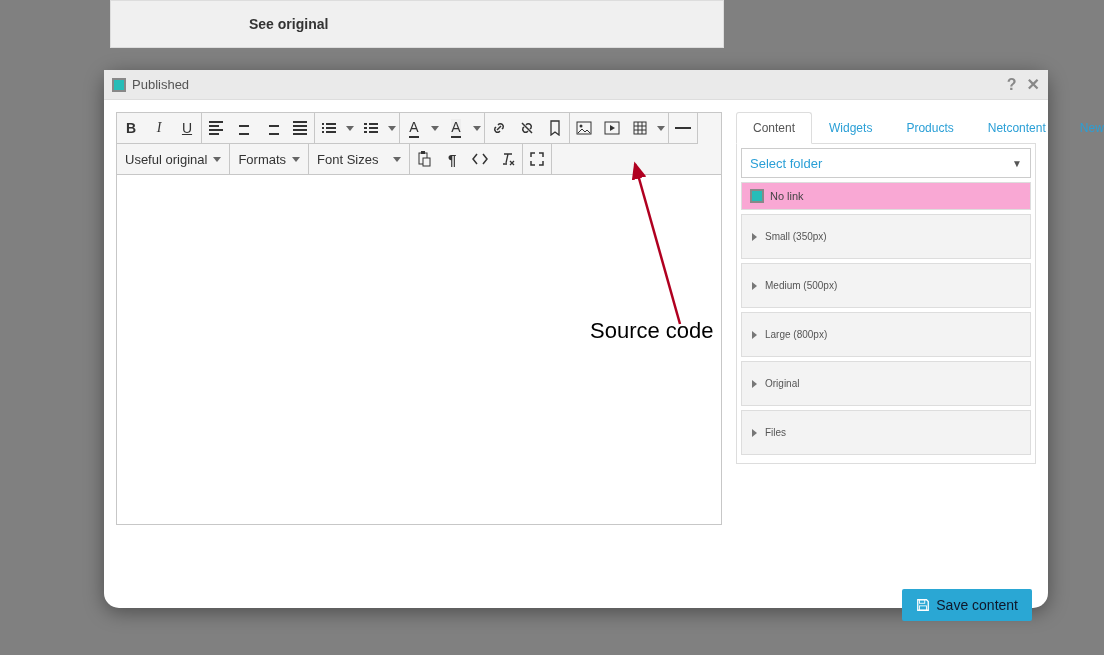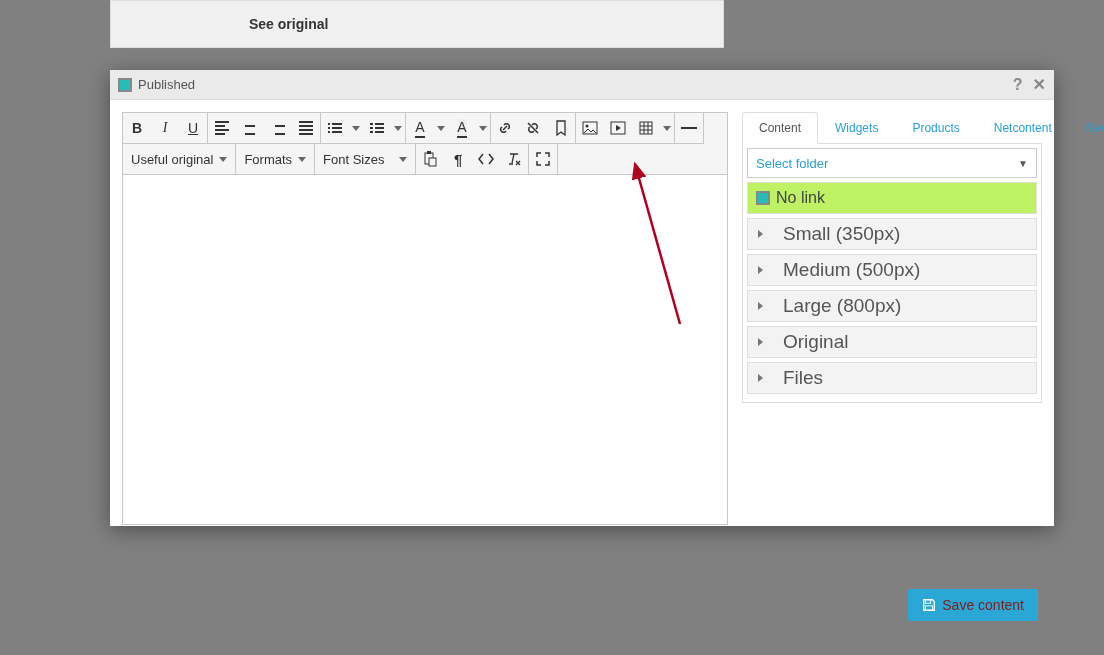--- a/index.html
+++ b/index.html
@@ -1,20 +1,20 @@
 <!DOCTYPE html>
 <html><head>
 <meta charset="utf-8">
 <style>
 * { box-sizing: border-box; margin: 0; padding: 0; }
 body { font-family: Arial, Helvetica, sans-serif; background: #808080; width: 1104px; height: 655px; overflow: hidden; position: relative; }
 
 .bg-card { position: absolute; top: 0; left: 110px; width: 614px; height: 48px; background: #f0f0f0; border: 1px solid #ddd; display: flex; align-items: center; padding-left: 138px; font-weight: bold; color: #333; font-size: 14px; }
 
-.modal { position: absolute; top: 70px; left: 110px; width: 944px; height: 456px; background: #fff; box-shadow: 0 4px 20px rgba(0,0,0,0.4); }
+.modal { position: absolute; top: 70px; left: 104px; width: 944px; height: 538px; background: #fff; box-shadow: 0 4px 20px rgba(0,0,0,0.4); border-radius: 15px; }
 
 .modal-header { height: 30px; background: #eaeaea; border-bottom: 1px solid #ddd; display: flex; align-items: center; padding: 0 8px; font-size: 13px; color: #555; }
 .pub-icon { width: 14px; height: 14px; border: 2px solid #888; display: inline-block; margin-right: 6px; background: #26bdb8; }
 .modal-header .spacer { flex: 1; }
 .hdr-btn { font-size: 16px; color: #888; font-weight: bold; margin-left: 10px; cursor: pointer; }
 
 .modal-body { padding: 12px; display: flex; gap: 14px; height: 478px; }
 
 .editor-col { flex: 1; min-width: 0; }
 .toolbar { border: 1px solid #c7c7c7; background: #f5f5f5; }
@@ -31,32 +31,32 @@
 .tabs { display: flex; border-bottom: 1px solid #ddd; font-size: 12px; }
 .tab { padding: 8px 16px; color: #2a9fd6; cursor: pointer; border: 1px solid transparent; border-bottom: none; margin-bottom: -1px; }
 .tab.active { color: #555; border-color: #ddd; border-bottom: 1px solid #fff; background: #fff; border-radius: 3px 3px 0 0; }
 
 .panel { border: 1px solid #ddd; border-top: none; padding: 4px; }
 .panel-row1 { display: flex; gap: 18px; margin-bottom: 4px; }
 .sel-folder { flex: 1; border: 1px solid #ccc; height: 30px; display: flex; align-items: center; padding: 0 8px; font-size: 13px; color: #2a9fd6; position: relative; }
 .sel-folder .sel-arrow { position: absolute; right: 8px; color: #555; font-size: 10px; }
 .upload-btn { background: #2aa7d4; color: #fff; padding: 0 10px; height: 30px; display: flex; align-items: center; font-size: 13px; cursor: pointer; }
 
-.nolink { border: 1px solid #ddd; background: #bef264; padding: 6px 8px; display: flex; align-items: center; font-size: 16px; color: #444; margin-bottom: 4px; }
+.nolink { border: 1px solid #ddd; background: #f9a8d4; padding: 6px 8px; display: flex; align-items: center; font-size: 11px; color: #444; margin-bottom: 4px; }
 .nolink .pub-icon { background: #26bdb8; }
 
-.acc-item { border: 1px solid #ddd; background: #f3f3f3; padding: 4px 10px; font-size: 19px; color: #555; margin-bottom: 4px; display: flex; align-items: center; gap: 20px; cursor: pointer; }
+.acc-item { border: 1px solid #ddd; background: #f3f3f3; padding: 16px 10px; font-size: 10px; color: #555; margin-bottom: 4px; display: flex; align-items: center; gap: 8px; cursor: pointer; }
 .tri { width: 0; height: 0; border-top: 4px solid transparent; border-bottom: 4px solid transparent; border-left: 5px solid #777; }
 
 .modal-footer { height: 54px; display: flex; align-items: center; justify-content: flex-end; padding: 0 16px; }
-.save-btn { background: #2aa7d4; color: #7f1d1d; padding: 8px 14px; font-size: 14px; cursor: pointer; display: flex; align-items: center; gap: 6px; border-radius: 2px; }
+.save-btn { background: #2aa7d4; color: #0f172a; padding: 8px 14px; font-size: 14px; cursor: pointer; display: flex; align-items: center; gap: 6px; border-radius: 2px; }
 .save-icon { width: 14px; height: 14px; }
 
 .annotation { position: absolute; pointer-events: none; }
-.ann-text { position: absolute; top: 318px; left: 590px; color: #ffffff; font-size: 22px; font-family: Arial; }
+.ann-text { position: absolute; top: 318px; left: 590px; color: #000000; font-size: 22px; font-family: Arial; }
 .ann-svg { position: absolute; top: 154px; left: 620px; }
 
 .align-icon { display: inline-flex; flex-direction: column; gap: 2px; width: 14px; }
 .align-icon i { display: block; height: 2px; background: #333; }
 .list-icon { display: inline-flex; flex-direction: column; gap: 2px; width: 14px; }
 .list-icon span { display: flex; align-items: center; gap: 2px; }
 .list-icon span b { width: 2px; height: 2px; background: #333; }
 .list-icon span i { flex:1; height: 2px; background: #333; }
 
 svg { display: block; }

